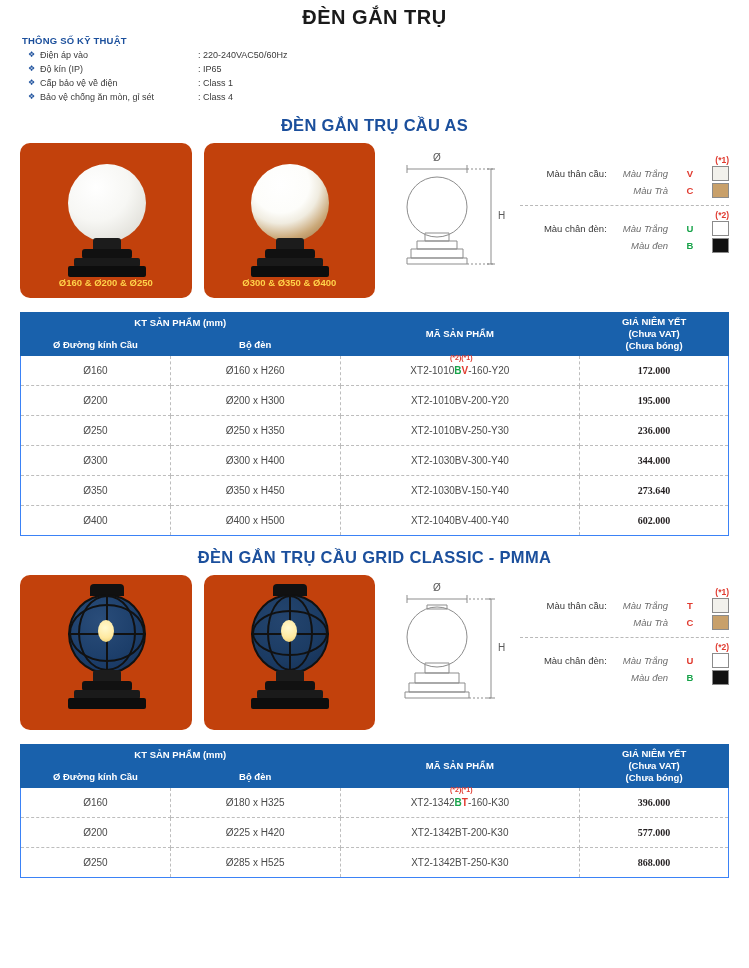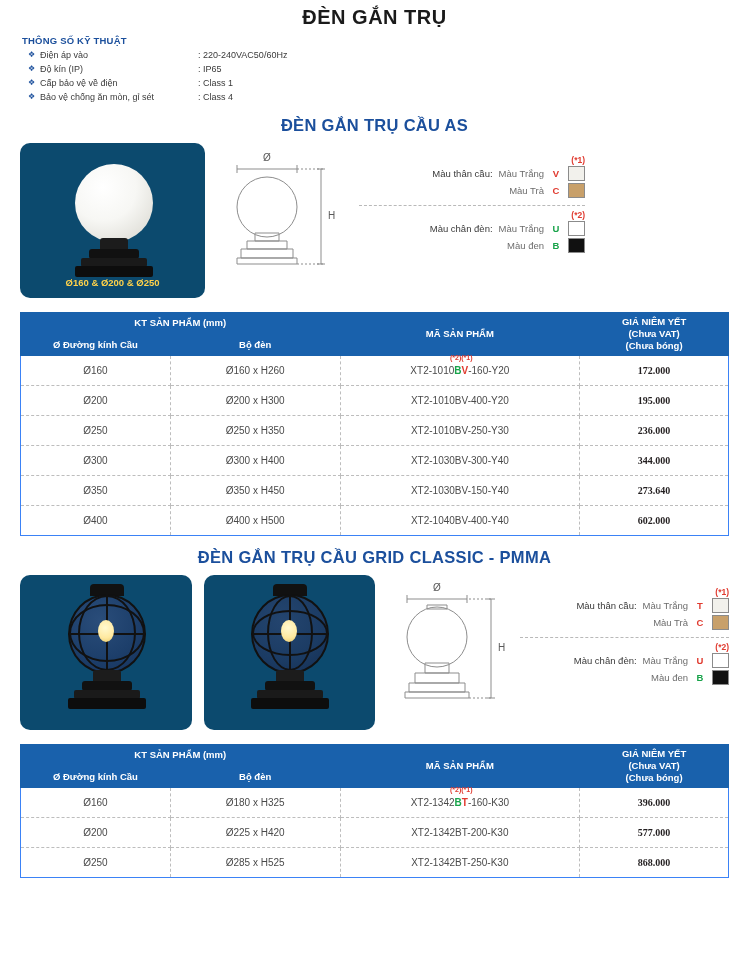--- a/index.html
+++ b/index.html
@@ -31,21 +31,21 @@
   .spec-label { width: 158px; }
   .spec-value { }
 
   .section-title {
     text-align:center; font-size: 16.5px; font-weight: bold;
     color:#1b4f9c; letter-spacing:.3px; margin-top: 12px; margin-bottom: 8px;
   }
 
   .panel-row { display:flex; align-items:flex-start; padding: 0 20px; gap: 12px; }
   .img-card {
-    width: 185px; height: 155px; background: #0c4a6e;
+    width: 185px; height: 155px; background: #c2410c;
     border-radius: 10px; position: relative; overflow: hidden;
     display:flex; align-items:center; justify-content:center;
   }
   .img-card .caption {
     position:absolute; bottom: 10px; left:0; right:0; text-align:center;
     color:#ffd24a; font-size: 9.5px; font-weight:bold;
   }
 
   
   .globe-wrap { position:relative; width: 120px; height: 125px; }
@@ -90,23 +90,23 @@
     background: radial-gradient(circle at 45% 35%, #fff9d0 0%, #ffe9a0 60%, #e7c96a 100%);
   }
 
   
   .dim-box { width: 130px; height: 155px; position: relative; }
   .dim-svg { position:absolute; left:0; top:0; }
 
   
   .legend { width: 226px; padding-top: 12px; font-size: 9.5px; }
   .legend .star { text-align:right; color:#e03a2f; font-size:8.5px; font-weight:bold; }
-  .legend-row { display:flex; align-items:center; justify-content:flex-end; gap:6px; line-height:17px; }
+  .legend-row { display:flex; align-items:center; justify-content:flex-end; gap:16px; line-height:17px; }
   .legend-label { color:#3a3a3a; }
-  .legend-val { color:#6d6d6d; }
+  .legend-val { color:#6d6d6d; font-style: italic; }
   .legend-code { font-weight:bold; width:12px; text-align:center; }
   .sw { width: 17px; height: 15px; border:1px solid #8b8b8b; display:inline-block; }
   .legend-div { border-top:1px dashed #b9b9b9; margin: 6px 0 4px 0; }
 
   
   table.price {
     width: 709px; margin: 14px 20px 0 20px; border-collapse: collapse;
     border: 1px solid #3b82f6;
     font-size: 10px;
   }
@@ -169,20 +169,30 @@
     <div class="globe-wrap">
       <div class="globe"></div>
       <div class="neck"></div>
       <div class="base1"></div>
       <div class="base2"></div>
       <div class="base3"></div>
     </div>
     <div class="caption">Ø160 &amp; Ø200 &amp; Ø250</div>
   </div>
 
+  <div class="img-card">
+    <div class="globe-wrap">
+      <div class="globe amber"></div>
+      <div class="neck"></div>
+      <div class="base1"></div>
+      <div class="base2"></div>
+      <div class="base3"></div>
+    </div>
+    <div class="caption">Ø300 &amp; Ø350 &amp; Ø400</div>
+  </div>
 
   <div class="dim-box">
     <svg class="dim-svg" width="130" height="155" viewBox="0 0 130 155">
       <g stroke="#8d8d8d" fill="none" stroke-width="1">
         <circle cx="50" cy="64" r="30"></circle>
         <path d="M38 90 h24 v8 h-24 z"></path>
         <path d="M30 98 h40 v8 h-40 z"></path>
         <path d="M24 106 h52 v9 h-52 z"></path>
         <path d="M20 115 h60 v6 h-60 z"></path>
 
@@ -255,21 +265,21 @@
       <td>Ø160</td>
       <td>Ø160 x H260</td>
       <td>
         <span>XT2-1010</span><span class="code-marker"><span class="tag">(*2)(*1)</span><span class="c-green">B</span><span class="c-red">V</span></span><span>-160-Y20</span>
       </td>
       <td class="price-cell">172.000</td>
     </tr>
     <tr>
       <td>Ø200</td>
       <td>Ø200 x H300</td>
-      <td>XT2-1010BV-400-Y20</td>
+      <td>XT2-1010BV-200-Y20</td>
       <td class="price-cell">195.000</td>
     </tr>
     <tr>
       <td>Ø250</td>
       <td>Ø250 x H350</td>
       <td>XT2-1010BV-250-Y30</td>
       <td class="price-cell">236.000</td>
     </tr>
     <tr>
       <td>Ø300</td>

